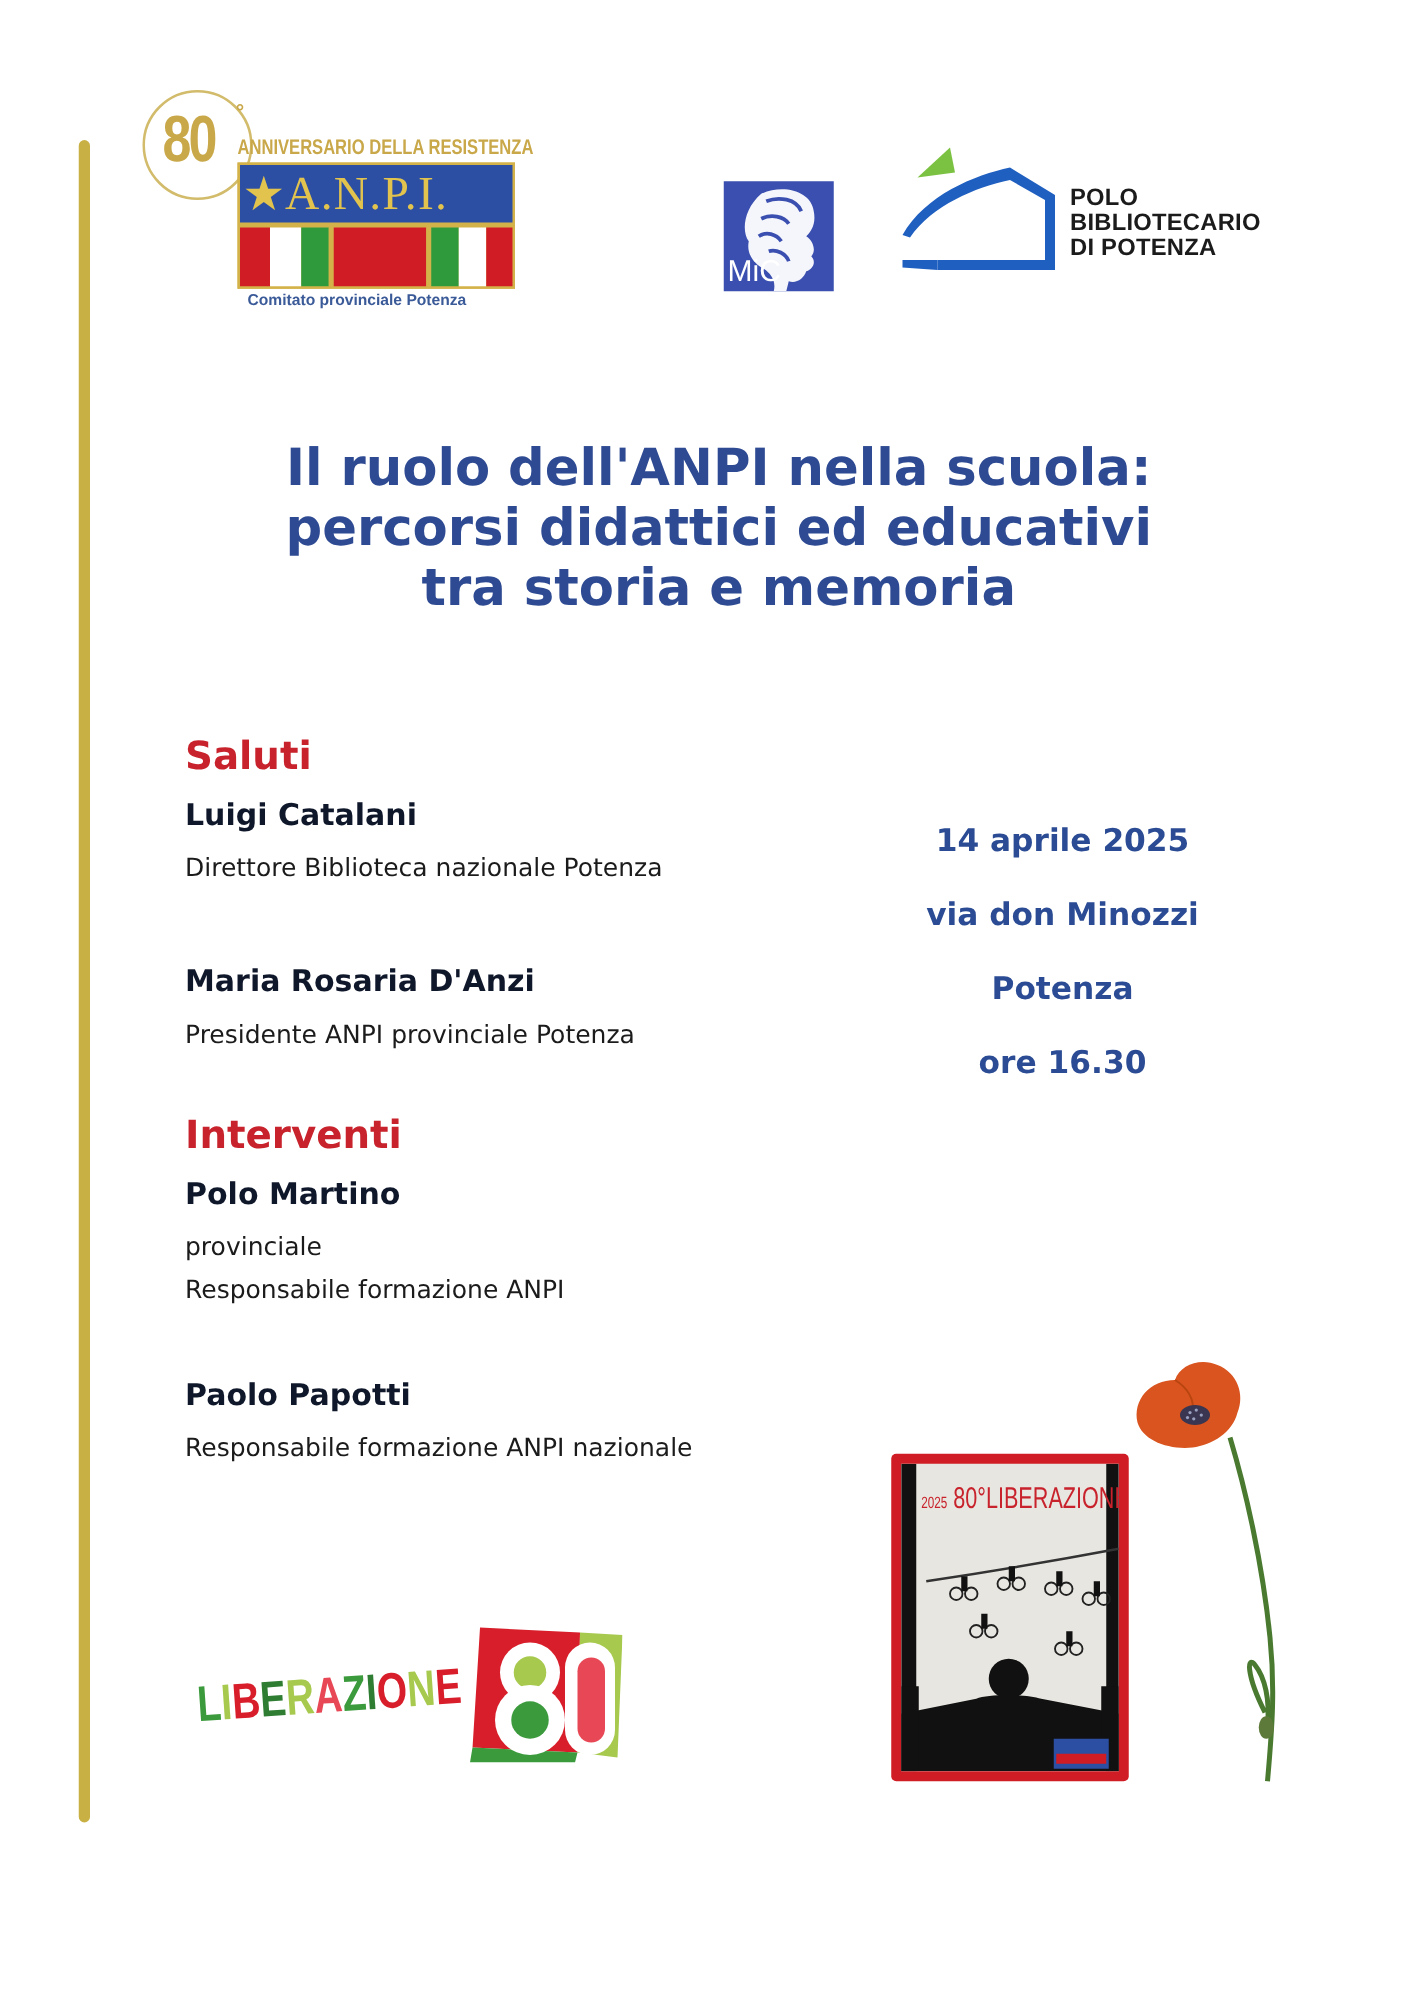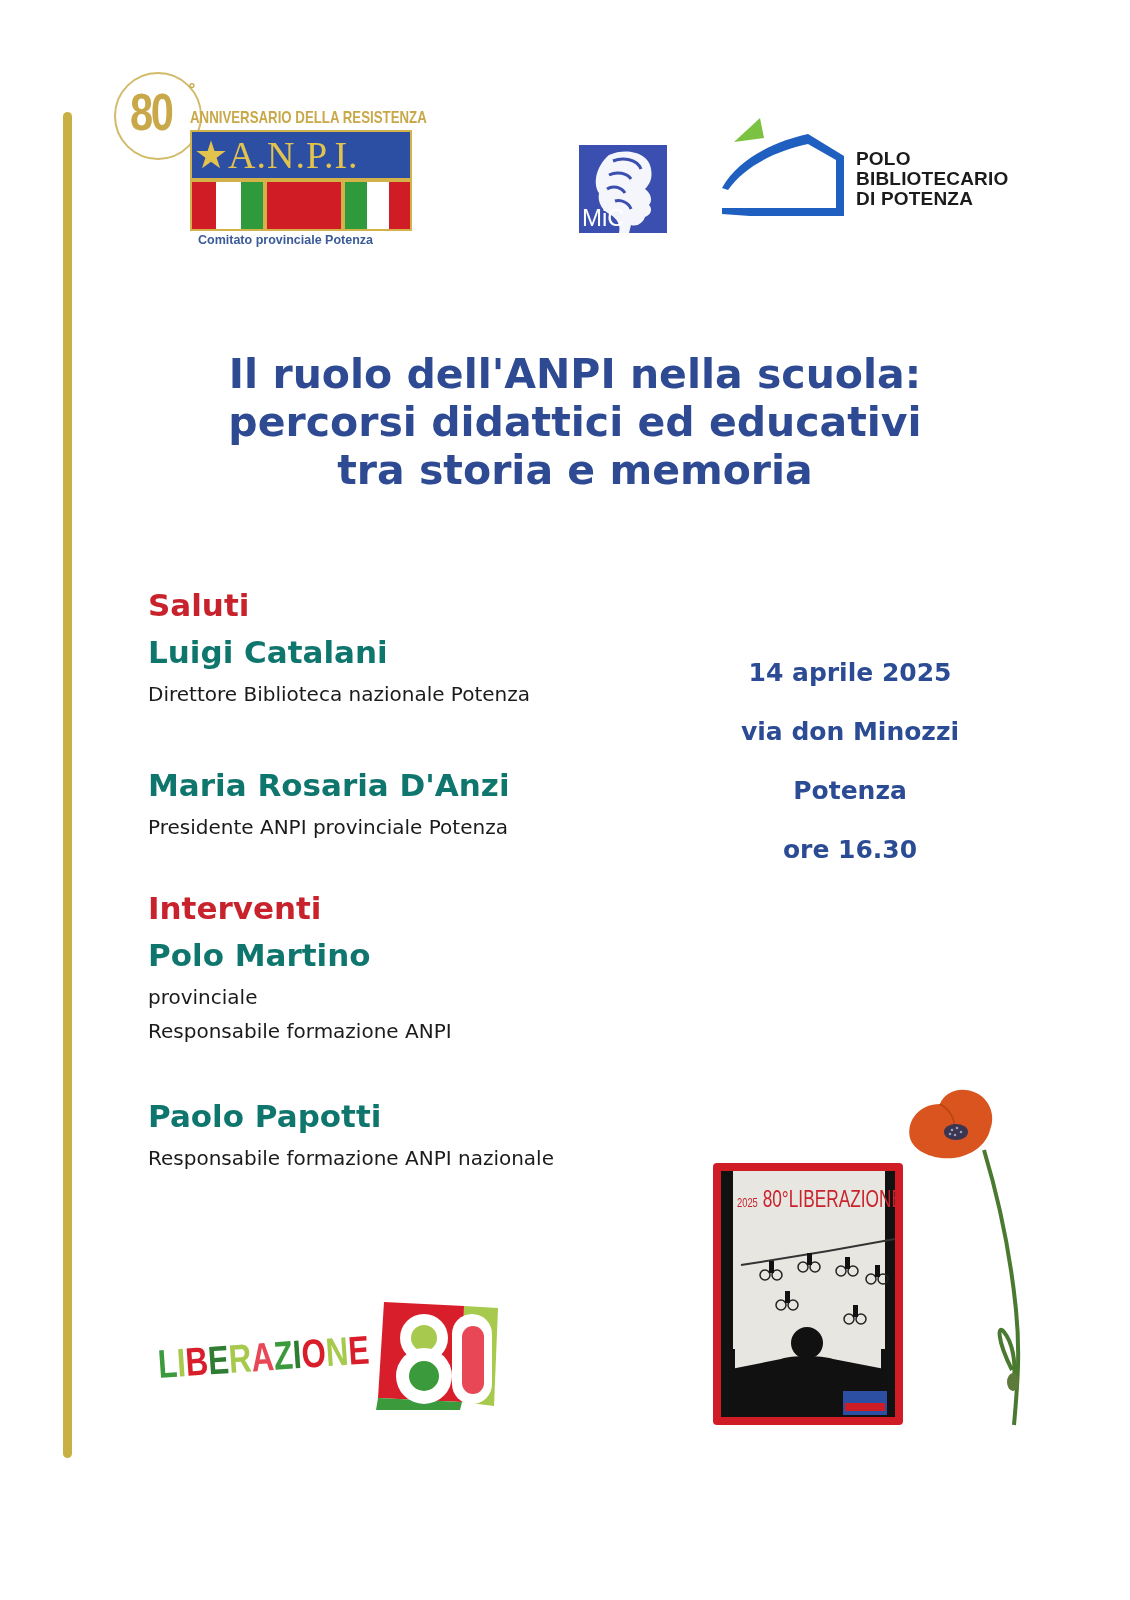--- a/index.html
+++ b/index.html
@@ -29,21 +29,21 @@
   
   .polo-icon { left:720px; top:116px; width:128px; height:104px; }
   .polo-text { left:856px; top:149px; font-family:"Liberation Sans", sans-serif; font-size:19px; line-height:20px; color:#1b1b1b; font-weight:bold; letter-spacing:0.2px; }
 
   
   .title { left:0; top:350px; width:1150px; text-align:center; color:#2e4a92; font-family:"DejaVu Sans", sans-serif; font-weight:bold; font-size:41px; line-height:48px; }
 
   
   .program { left:148px; top:585px; width:500px; }
   .sec { color:#c8232c; font-family:"DejaVu Sans", sans-serif; font-weight:bold; font-size:31px; line-height:40px; }
-  .name { color:#0f766e; font-family:"DejaVu Sans", sans-serif; font-weight:bold; font-size:31px; line-height:40px; margin-top:7px; }
+  .name { color:#0f172a; font-family:"DejaVu Sans", sans-serif; font-weight:bold; font-size:24px; line-height:40px; margin-top:7px; }
   .role { color:#1b1b1b; font-family:"DejaVu Sans", sans-serif; font-size:20px; line-height:34px; margin-top:5px; }
   .gap { height:54px; }
 
   
   .event { left:640px; top:643px; width:420px; text-align:center; color:#2b4c94; font-family:"DejaVu Sans", sans-serif; font-weight:bold; font-size:25px; line-height:59px; }
 
   
   .lib { left:158px; top:1298px; width:340px; height:112px; }
   .lib-word { position:absolute; left:0; top:44px; font-family:"Liberation Sans", sans-serif; font-weight:bold; font-size:40px; transform:rotate(-4deg) scaleX(0.78); transform-origin:left; white-space:nowrap; letter-spacing:0px; }
 

